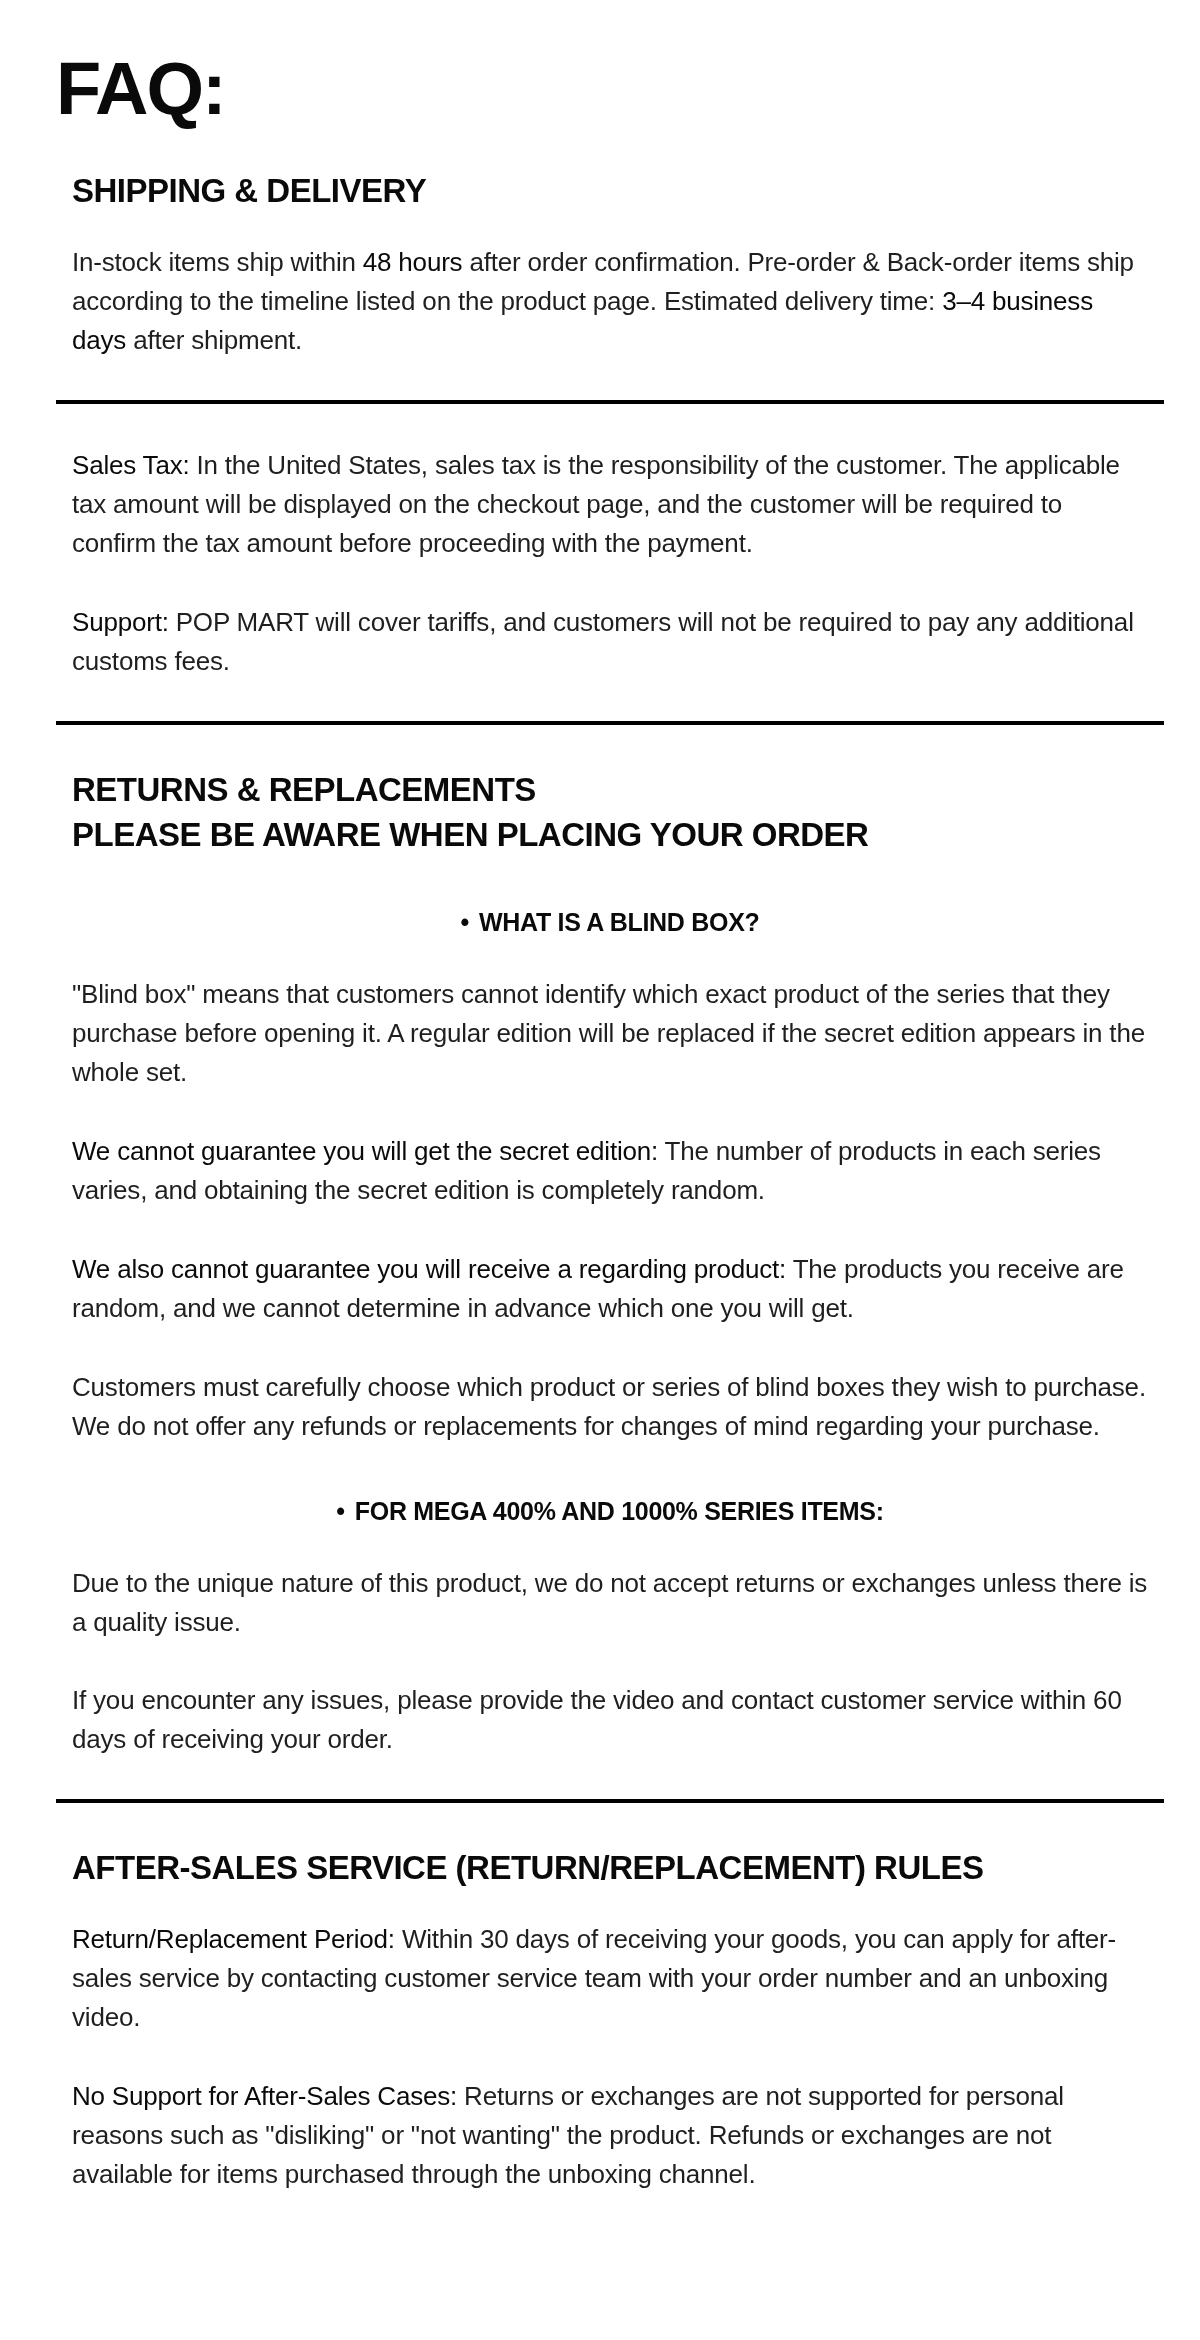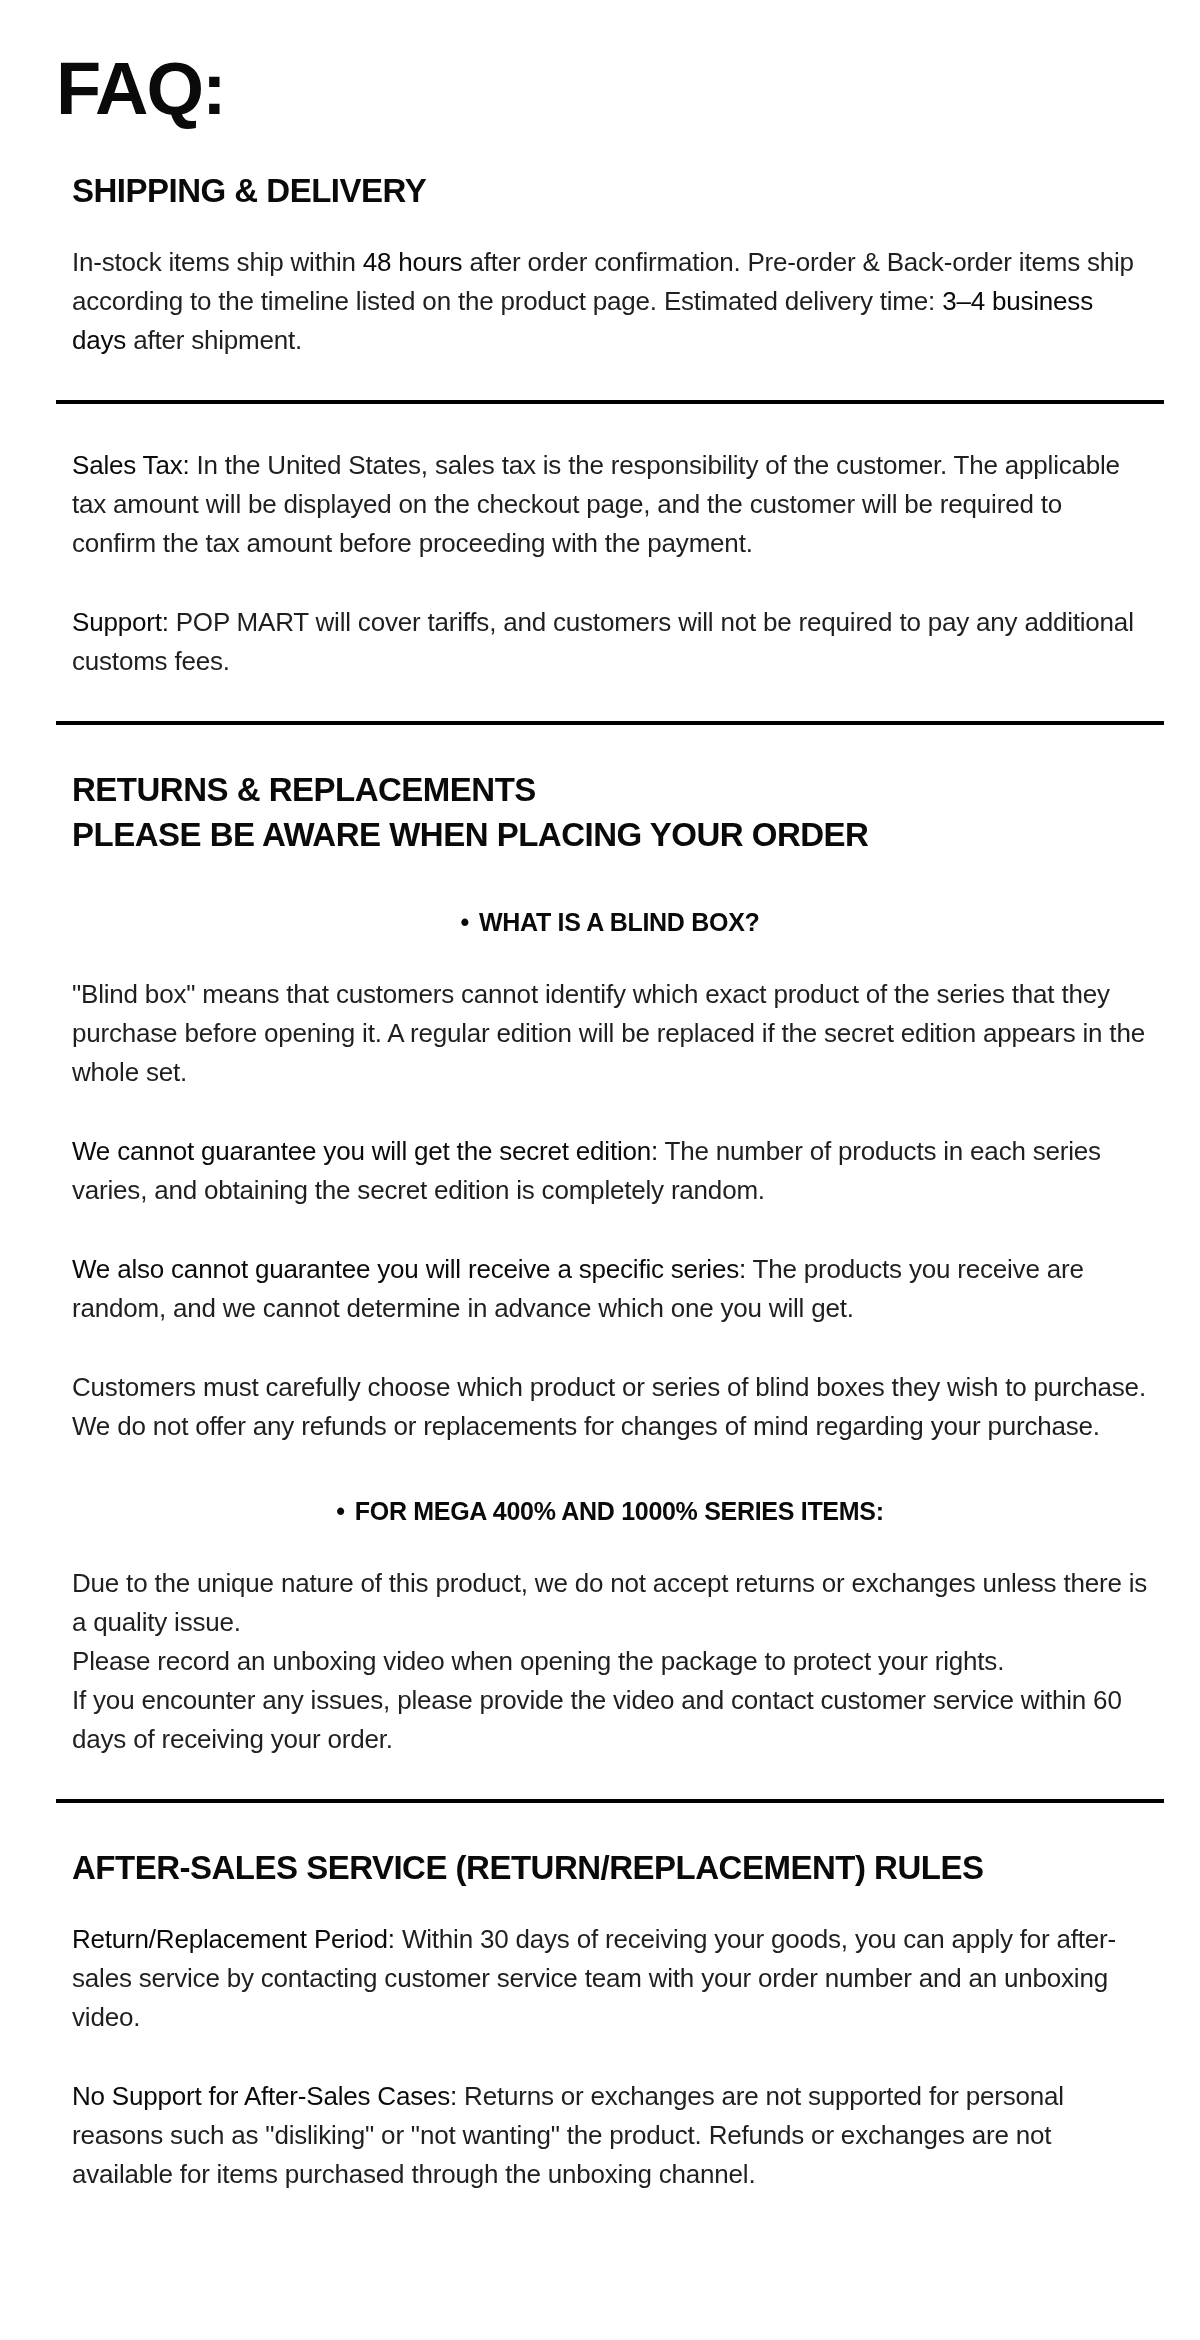--- a/index.html
+++ b/index.html
@@ -84,24 +84,24 @@
       <section>
         <p class="paragraph"><strong>Sales Tax: </strong><span>In the United States, sales tax is the responsibility of the customer. The applicable tax amount will be displayed on the checkout page, and the customer will be required to confirm the tax amount before proceeding with the payment.</span></p>
         <p class="paragraph"><strong>Support: </strong><span>POP MART will cover tariffs, and customers will not be required to pay any additional customs fees.</span></p>
       </section>
       <hr class="divider">
       <section>
         <h2 class="section-heading">RETURNS &amp; REPLACEMENTS<br>PLEASE BE AWARE WHEN PLACING YOUR ORDER</h2>
         <h3 class="bullet-heading"><span class="bullet-dot">•</span>WHAT IS A BLIND BOX?</h3>
         <p class="paragraph"><span>"Blind box" means that customers cannot identify which exact product of the series that they purchase before opening it. A regular edition will be replaced if the secret edition appears in the whole set.</span></p>
         <p class="paragraph"><strong>We cannot guarantee you will get the secret edition: </strong><span>The number of products in each series varies, and obtaining the secret edition is completely random.</span></p>
-        <p class="paragraph"><strong>We also cannot guarantee you will receive a specific series: </strong><span>The products you receive are random, and we cannot determine in advance which one you will get.</span></p>
+        <p class="paragraph"><strong>We also cannot guarantee you will receive a regarding product: </strong><span>The products you receive are random, and we cannot determine in advance which one you will get.</span></p>
         <p class="paragraph"><span>Customers must carefully choose which product or series of blind boxes they wish to purchase. We do not offer any refunds or replacements for changes of mind regarding your purchase.</span></p>
         <h3 class="bullet-heading"><span class="bullet-dot">•</span>FOR MEGA 400% AND 1000% SERIES ITEMS:</h3>
-        <p class="paragraph"><span>Due to the unique nature of this product, we do not accept returns or exchanges unless there is a quality issue.</span><br><span>Please record an unboxing video when opening the package to protect your rights.</span><br><span>If you encounter any issues, please provide the video and contact customer service within 60 days of receiving your order.</span></p>
+        <p class="paragraph"><span>Due to the unique nature of this product, we do not accept returns or exchanges unless there is a quality issue.</span><br><br><span>If you encounter any issues, please provide the video and contact customer service within 60 days of receiving your order.</span></p>
       </section>
       <hr class="divider">
       <section>
         <h2 class="section-heading">AFTER-SALES SERVICE (RETURN/REPLACEMENT) RULES</h2>
         <p class="paragraph"><strong>Return/Replacement Period: </strong><span>Within 30 days of receiving your goods, you can apply for after-sales service by contacting customer service team with your order number and an unboxing video.</span></p>
         <p class="paragraph"><strong>No Support for After-Sales Cases: </strong><span>Returns or exchanges are not supported for personal reasons such as "disliking" or "not wanting" the product. Refunds or exchanges are not available for items purchased through the unboxing channel.</span></p>
       </section>
     </main>
 </div>
 

